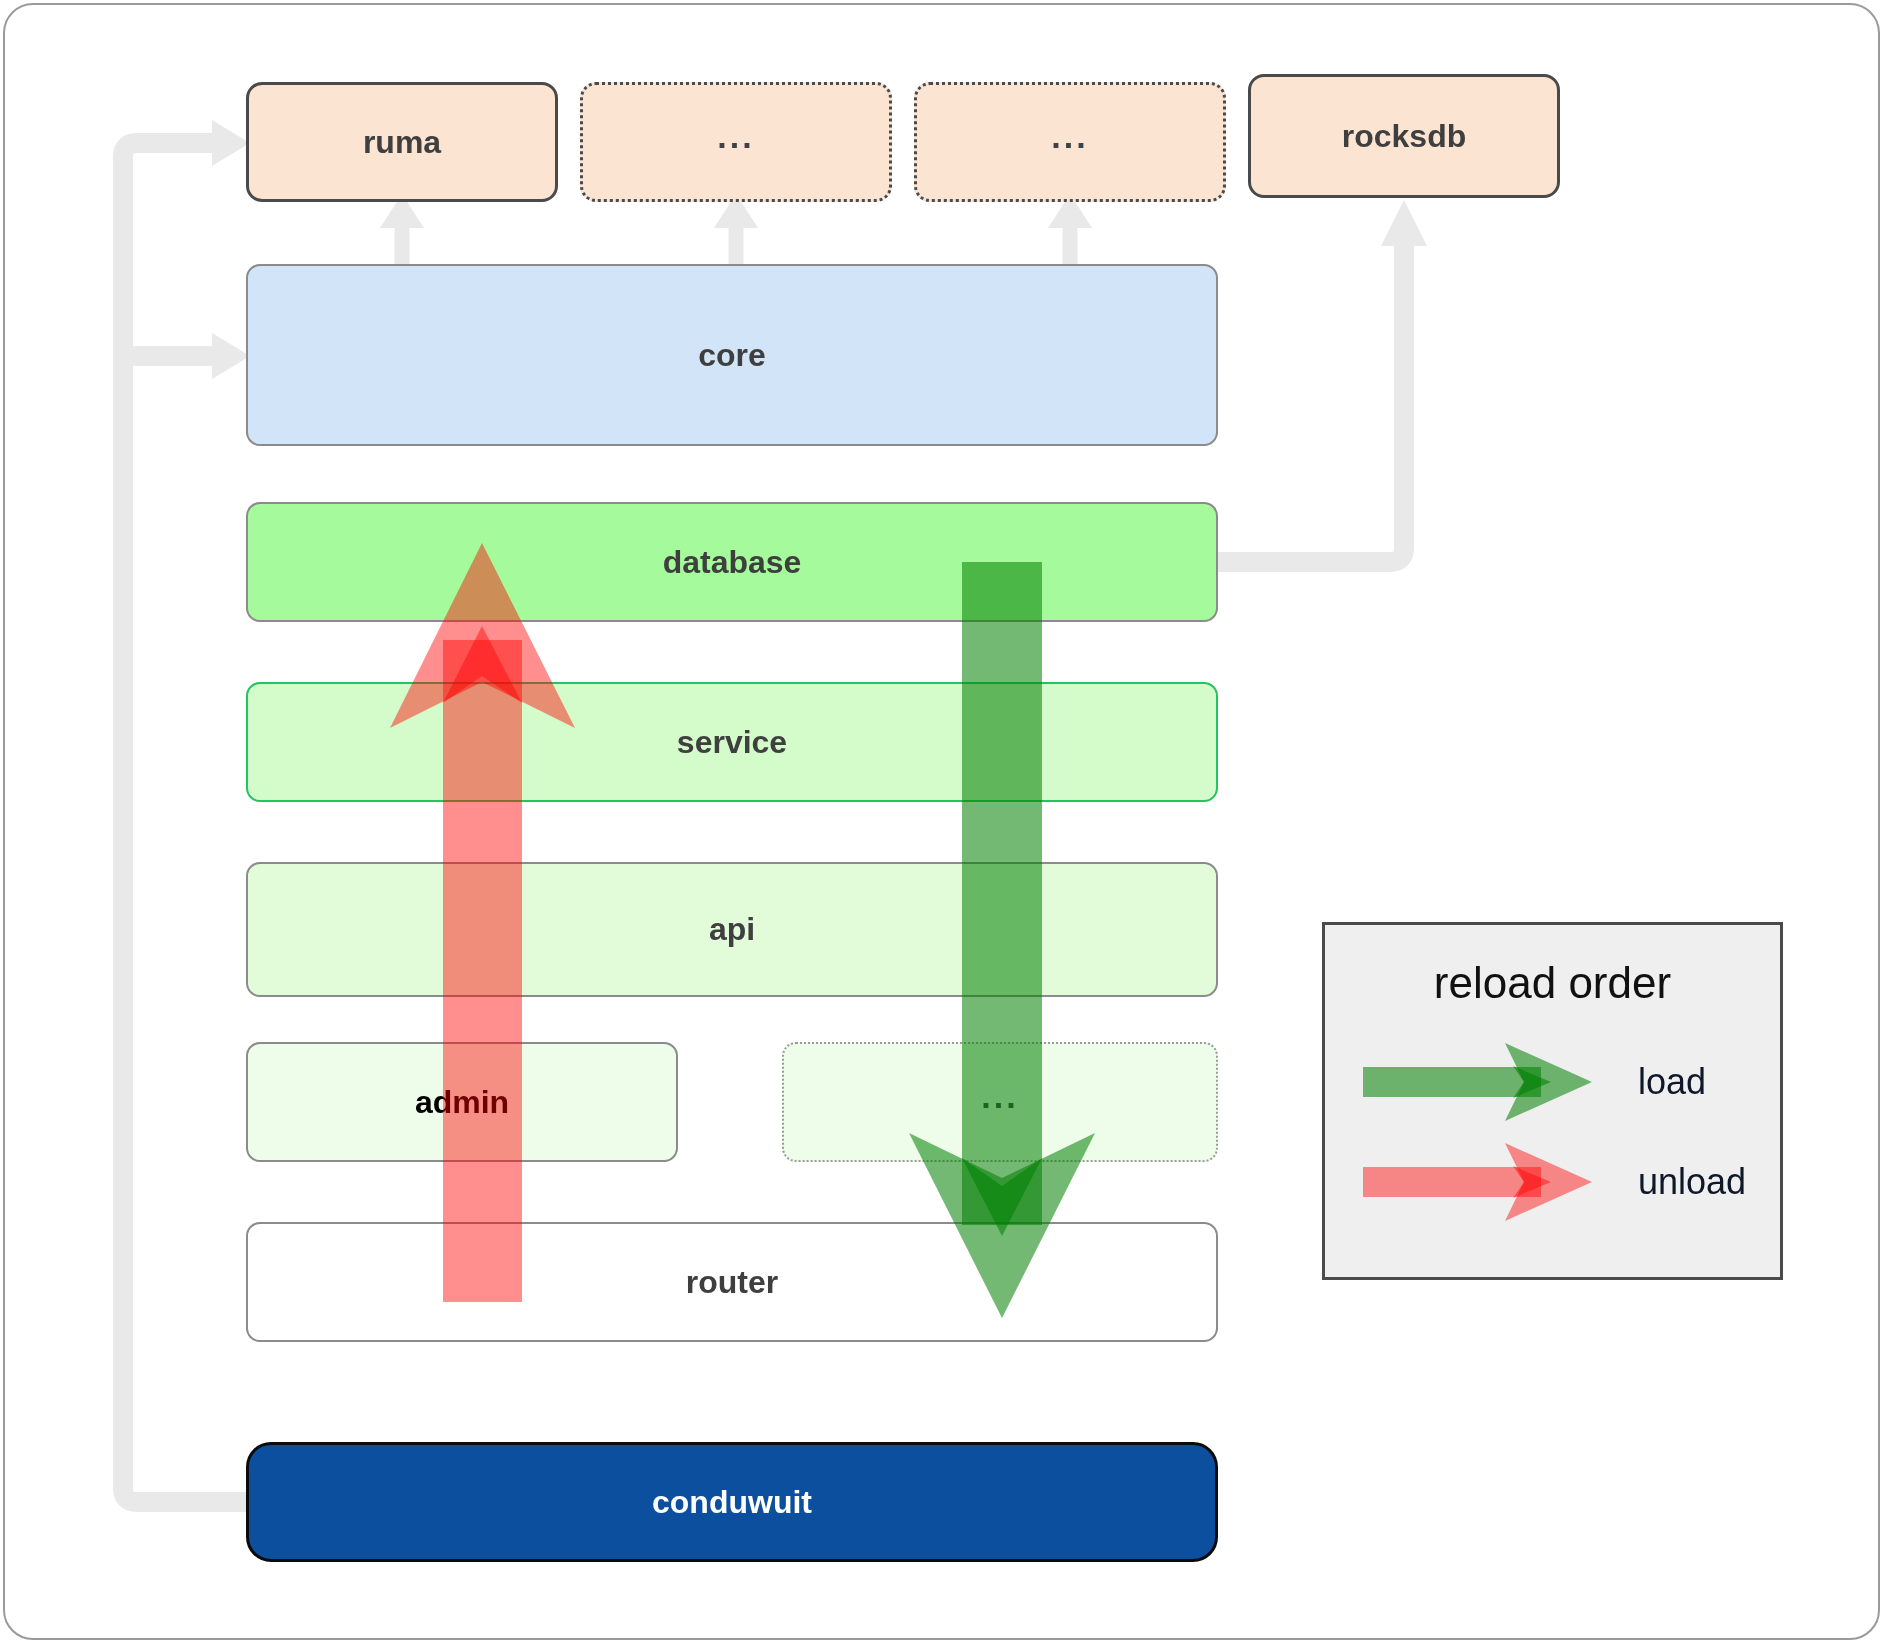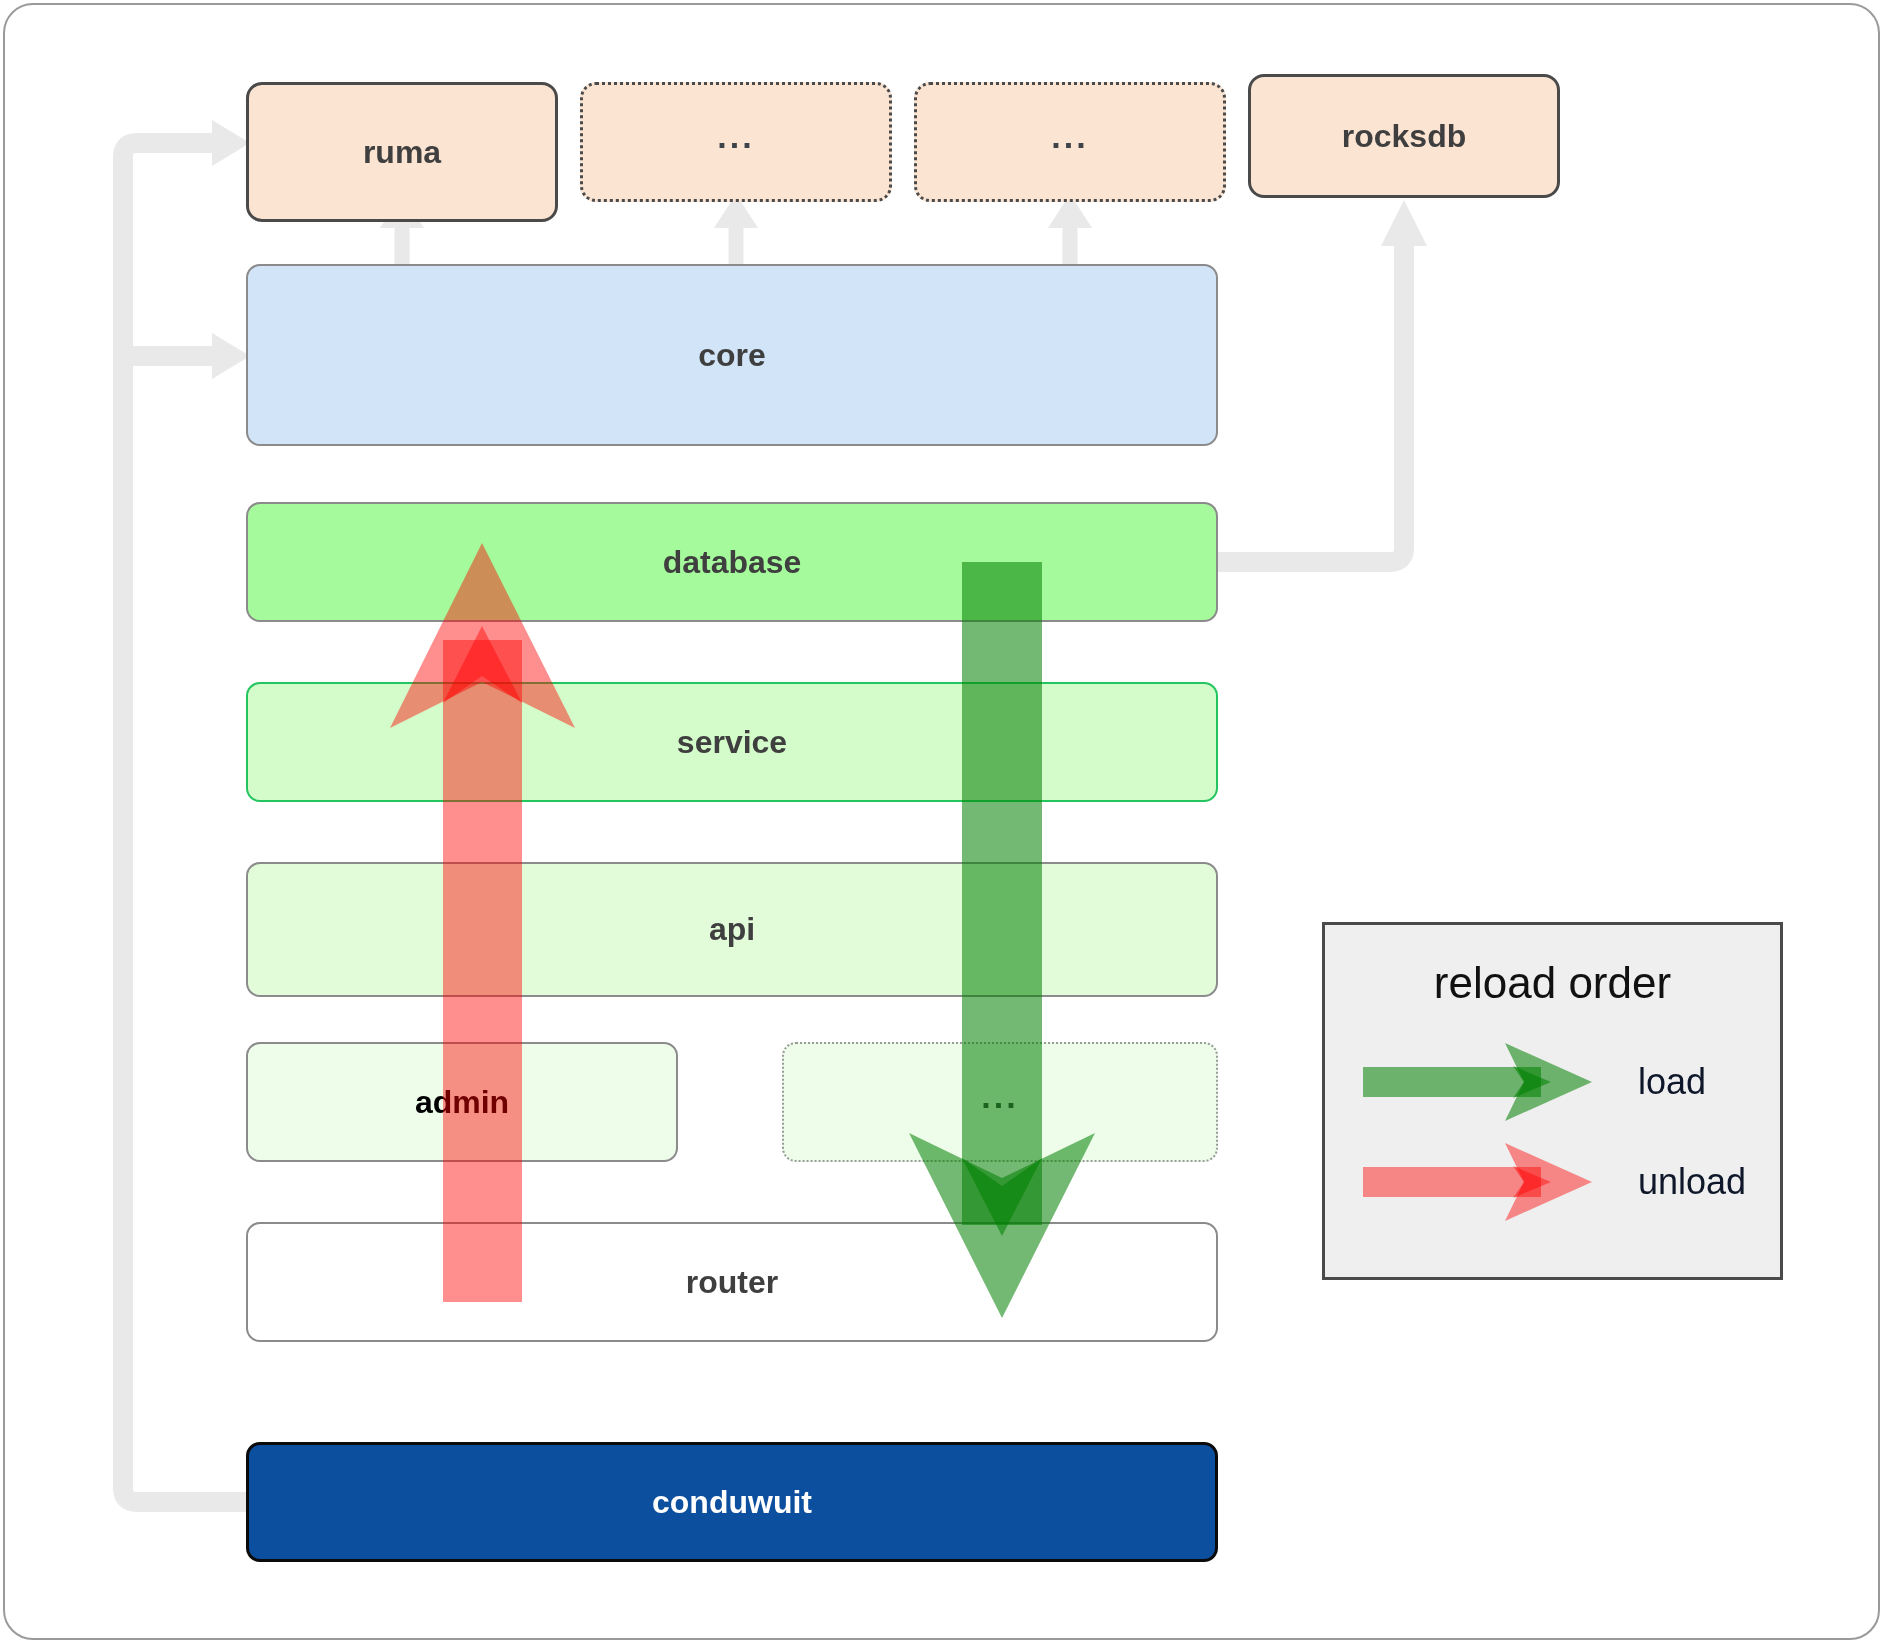--- a/index.html
+++ b/index.html
@@ -6,33 +6,33 @@
   body{font-family:"Liberation Sans", sans-serif;}
   .stage{position:relative;width:1883px;height:1643px;background:#fff;overflow:hidden;}
   .frame{position:absolute;left:3px;top:3px;width:1873px;height:1633px;border:2px solid #9a9a9a;border-radius:30px;}
   svg.layer{position:absolute;left:0;top:0;pointer-events:none;}
   .under{z-index:1;}
   .over{z-index:3;}
   .node{position:absolute;box-sizing:border-box;display:flex;align-items:center;justify-content:center;
         font-size:32px;font-weight:600;color:#3f3f3f;z-index:2;}
   .dots{font-size:34px;font-weight:800;letter-spacing:3px;color:#3d4348;transform:translateY(-6px);}
   
-  .n-ruma    {left:246px;top:82px;width:312px;height:140px;background:#fce4d3;border:3px solid #4a4a4a;border-radius:16px;}
+  .n-ruma    {left:246px;top:82px;width:312px;height:120px;background:#fce4d3;border:3px solid #4a4a4a;border-radius:16px;}
   .n-more1   {left:580px;top:82px;width:312px;height:120px;background:#fce4d3;border:3px dotted #4a4a4a;border-radius:16px;}
   .n-more2   {left:914px;top:82px;width:312px;height:120px;background:#fce4d3;border:3px dotted #4a4a4a;border-radius:16px;}
   .n-rocksdb {left:1248px;top:74px;width:312px;height:124px;background:#fce4d3;border:3px solid #4a4a4a;border-radius:16px;}
   
   .n-core    {left:246px;top:264px;width:972px;height:182px;background:#d2e5f8;border:2px solid #8b8b8b;border-radius:14px;}
   .n-database{left:246px;top:502px;width:972px;height:120px;background:#a5fb9b;border:2px solid #8b8b8b;border-radius:14px;}
   .n-service {left:246px;top:682px;width:972px;height:120px;background:#d4fbca;border:2px solid #22c55e;border-radius:14px;}
   .n-api     {left:246px;top:862px;width:972px;height:135px;background:#e2fcda;border:2px solid #8b8b8b;border-radius:14px;}
   .n-admin   {left:246px;top:1042px;width:432px;height:120px;background:#eefdea;border:2px solid #8b8b8b;border-radius:14px;color:#000000;}
   .n-smore   {left:782px;top:1042px;width:436px;height:120px;background:#eefdea;border:2.5px dotted #9b9b9b;border-radius:14px;}
   .n-router  {left:246px;top:1222px;width:972px;height:120px;background:#ffffff;border:2px solid #8b8b8b;border-radius:14px;}
-  .n-conduwuit{left:246px;top:1442px;width:972px;height:120px;background:#0d4f9f;border:3px solid #0b0b0b;border-radius:14px;
+  .n-conduwuit{left:246px;top:1442px;width:972px;height:120px;background:#0d4f9f;border:3px solid #0b0b0b;border-radius:25px;
                color:#ffffff;font-weight:700;}
   
   .legend-box{position:absolute;left:1322px;top:922px;width:461px;height:358px;background:#efefef;
               border:3px solid #4a4a4a;box-sizing:border-box;z-index:2;}
   .legend-title{position:absolute;left:1322px;top:958px;width:461px;text-align:center;font-size:44px;
                 font-weight:500;color:#111;z-index:2;}
   .legend-label{position:absolute;font-size:36px;font-weight:400;color:#0f172a;z-index:2;line-height:44px;}
   .legend-label.load  {left:1638px;top:1060px;}
   .legend-label.unload{left:1638px;top:1160px;}
 </style>

